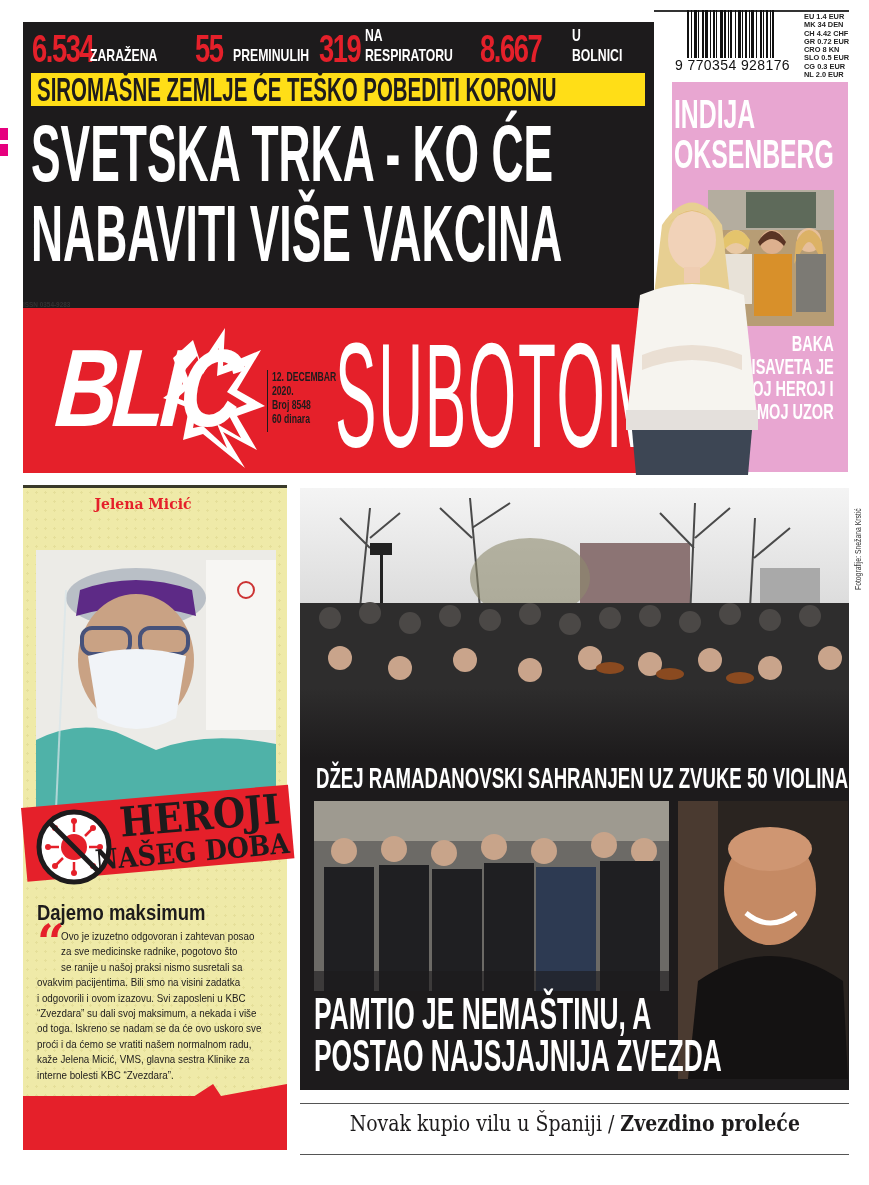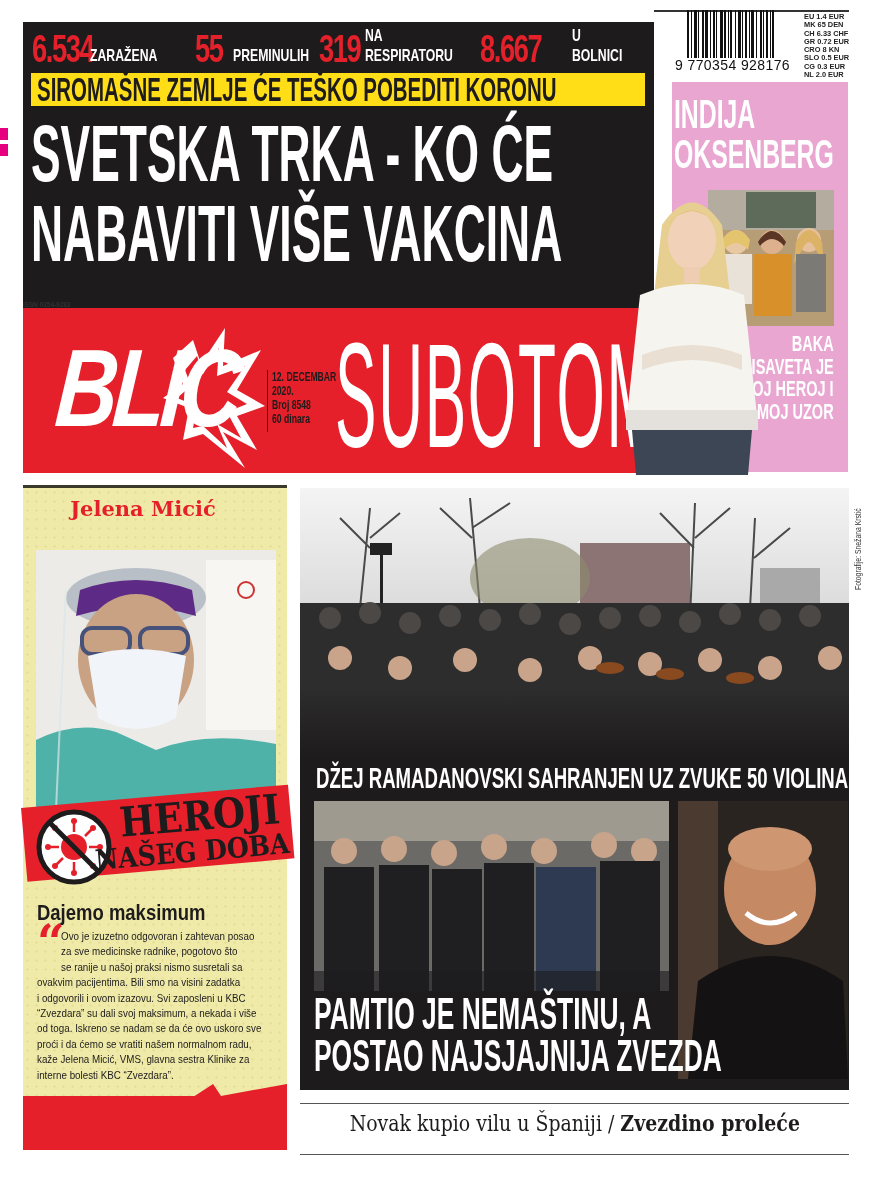--- a/index.html
+++ b/index.html
@@ -47,21 +47,21 @@
   #pink-title div { font-size: 40px; font-weight: bold; color: #ffffff; line-height: 40px; transform: scaleX(0.62); transform-origin: right top; white-space: nowrap; }
   #family-photo { position: absolute; left: 36px; top: 108px; width: 126px; height: 136px; background: linear-gradient(180deg, #a9a59c 0%, #8a8170 30%, #c09050 60%, #6c6660 100%); overflow: hidden; }
   #pink-quote { position: absolute; right: 14px; top: 251px; text-align: right; }
   #pink-quote div { font-size: 22px; font-weight: bold; color: #ffffff; line-height: 22.5px; transform: scaleX(0.66); transform-origin: right top; white-space: nowrap; }
   #woman-figure { position: absolute; left: 622px; top: 185px; width: 140px; height: 290px; }
 
   
   #hero-col { position: absolute; left: 23px; top: 488px; width: 264px; height: 662px; background: #efeaa8; }
   #hero-col::after { content: ""; position: absolute; left: 0; top: 0; right: 0; bottom: 0; background-image: radial-gradient(#e2dc95 1.2px, transparent 1.4px); background-size: 9px 9px; pointer-events: none; opacity: 0.8; }
   #hero-topline { position: absolute; left: 23px; top: 485px; width: 264px; height: 3px; background: #3a3a2a; z-index: 2; }
-  #hero-name { position: absolute; left: 0; width: 240px; top: 8px; text-align: center; font-family: "DejaVu Serif", serif; font-weight: bold; font-size: 21px; color: #e5202a; z-index: 2; }
+  #hero-name { position: absolute; left: 0; width: 240px; top: 8px; text-align: center; font-family: "DejaVu Serif", serif; font-weight: bold; font-size: 14px; color: #e5202a; z-index: 2; }
   #hero-role { position: absolute; left: 0; width: 264px; top: 33px; text-align: center; z-index: 2; }
   #hero-role div { font-size: 12px; font-weight: bold; color: #1d1b1c; line-height: 13px; display: inline-block; transform: scaleX(0.86); white-space: nowrap; }
   #nurse-photo { position: absolute; left: 13px; top: 62px; width: 240px; height: 260px; overflow: hidden; background: #f2f2f2; z-index: 2; }
 
   #heroes-badge { position: absolute; left: -2px; top: 312px; width: 272px; height: 100px; z-index: 3; }
   #badge-red { position: absolute; left: 0; top: 8px; width: 268px; height: 74px; background: #e5202a; transform: rotate(-5deg); transform-origin: left top; }
   #badge-text-1 { position: absolute; left: 97px; top: 2px; font-family: "DejaVu Serif", serif; font-weight: bold; font-size: 41px; color: #1d1b1c; transform: rotate(-5deg) scaleX(0.9); transform-origin: left top; white-space: nowrap; line-height: 42px; }
   #badge-text-2 { position: absolute; left: 73px; top: 46px; font-family: "DejaVu Serif", serif; font-weight: bold; font-size: 28px; color: #1d1b1c; transform: rotate(-5deg) scaleX(0.9); transform-origin: left top; white-space: nowrap; line-height: 30px; }
   #virus-icon { position: absolute; left: 14px; top: 8px; width: 78px; height: 78px; }
 
@@ -172,22 +172,22 @@
       <span style="width:2px;margin-right:1px"></span>
       <span style="width:1px;margin-right:2px"></span>
       <span style="width:2px;margin-right:2px"></span>
       <span style="width:1px;margin-right:1px"></span>
       <span style="width:2px"></span>
   </div>
   <div id="barcode-num">9 770354 928176</div>
 </div>
 <div id="price-list">
   <div>EU 1.4 EUR</div>
-  <div>MK 65 DEN</div>
-  <div>CH 6.33 CHF</div>
+  <div>MK 34 DEN</div>
+  <div>CH 4.42 CHF</div>
   <div>GR 0.72 EUR</div>
   <div>CRO 8 KN</div>
   <div>SLO 0.5 EUR</div>
   <div>CG 0.3 EUR</div>
   <div>NL 2.0 EUR</div>
 </div>
 
 <div id="pink-box">
   <div id="pink-title">
     <div>INDIJA</div>

